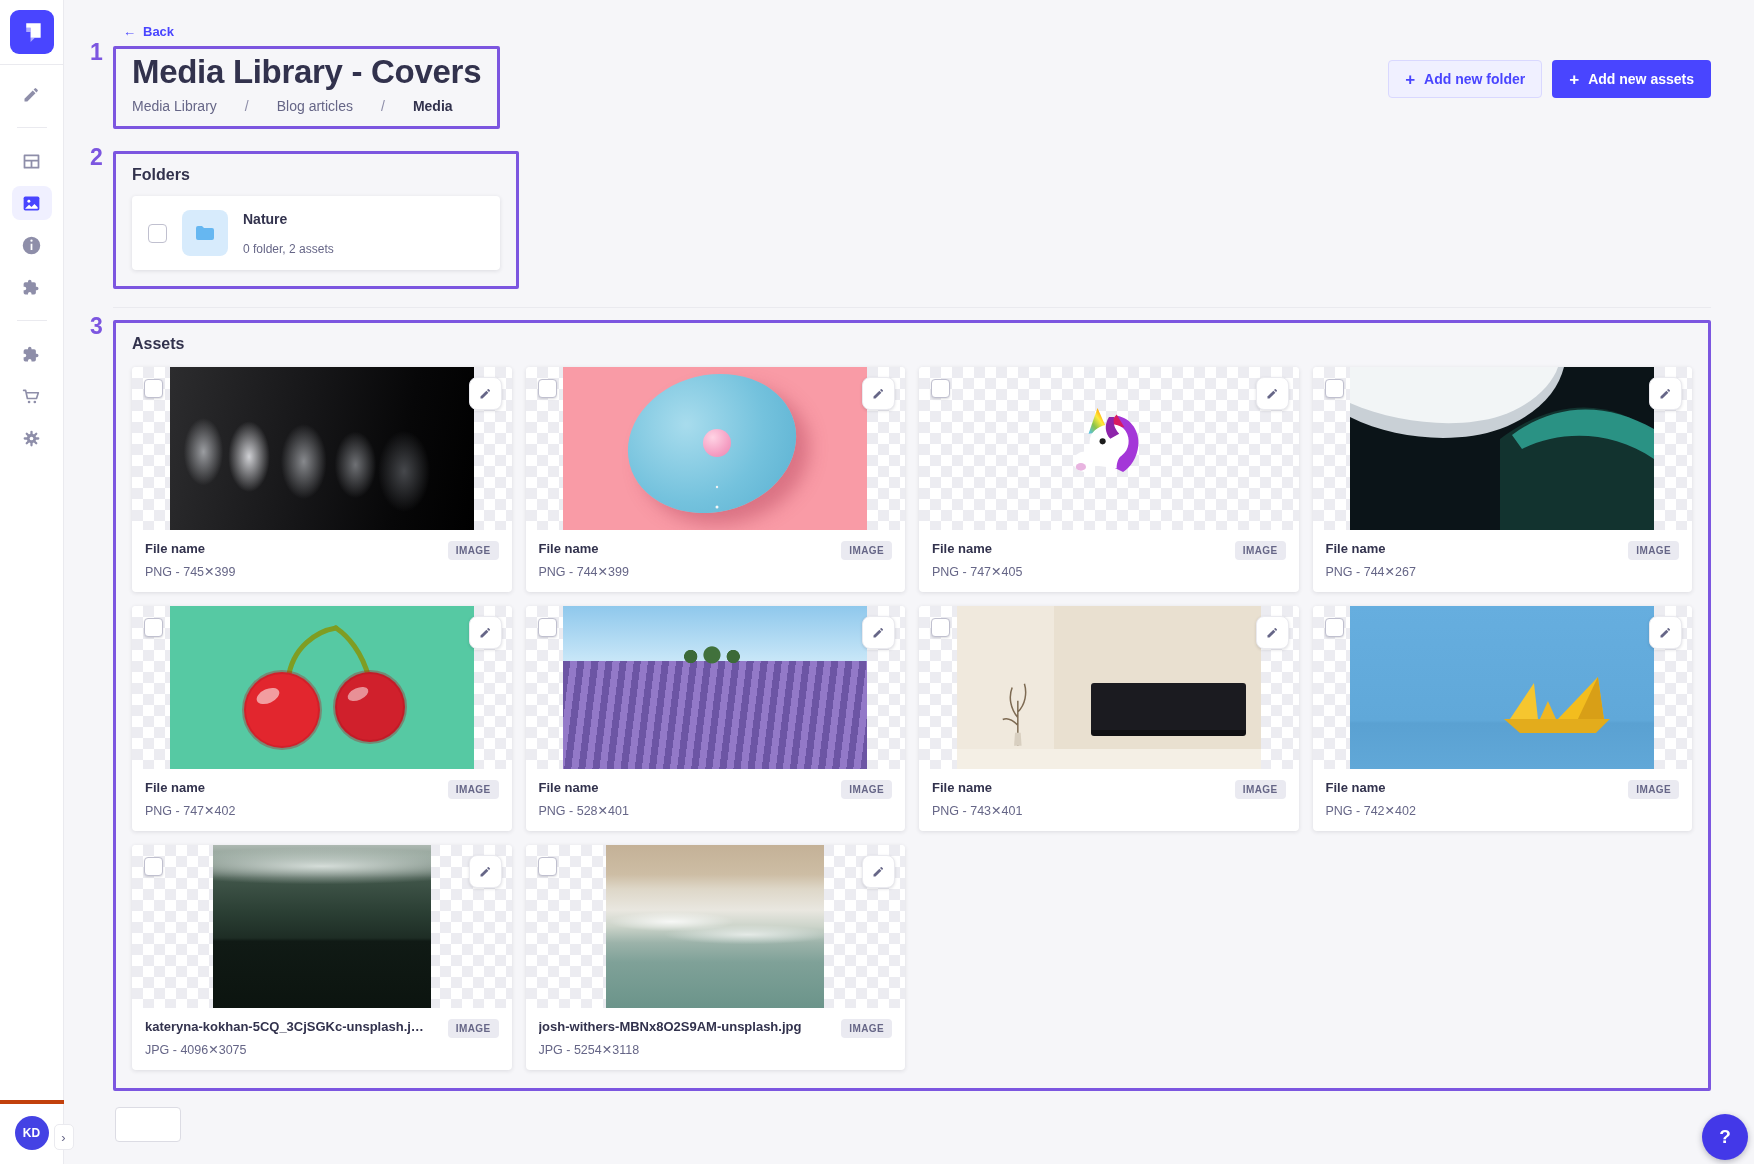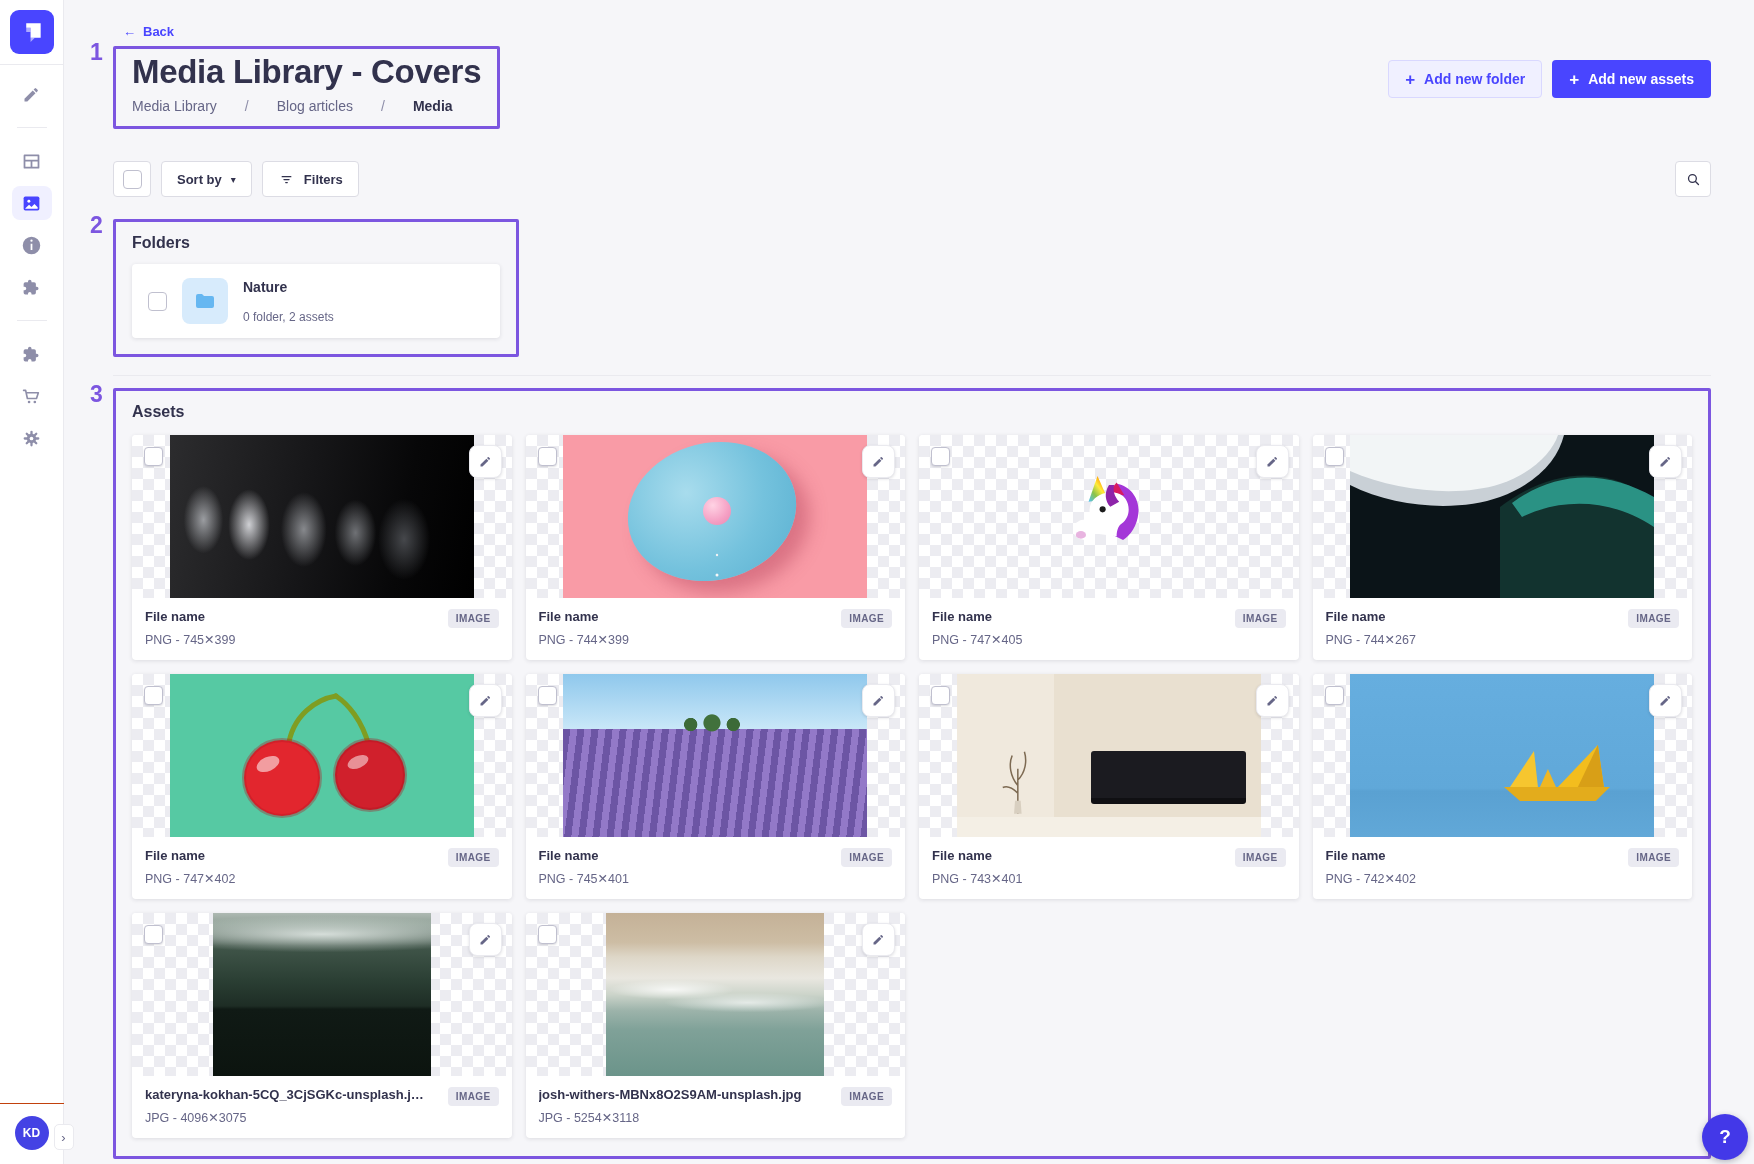--- a/index.html
+++ b/index.html
@@ -11,21 +11,21 @@
   
   .sidebar{position:absolute;left:0;top:0;width:64px;height:1164px;background:#fff;
     border-right:1px solid #EAEAEF;display:flex;flex-direction:column;align-items:center;z-index:5;}
   .logo{width:44px;height:44px;border-radius:9px;background:#4945FF;margin:10px 0;display:flex;align-items:center;justify-content:center;}
   .side-divider{width:64px;border-top:1px solid #EAEAEF;}
   .nav-group{display:flex;flex-direction:column;align-items:center;padding:12px 0;gap:8px;}
   .nav-item{width:40px;height:34px;display:flex;align-items:center;justify-content:center;border-radius:8px;cursor:pointer;}
   .nav-item svg{width:21px;height:21px;}
   .nav-item.active{background:#F0F0FF;}
   .nav-divider{width:30px;border-top:1px solid #EAEAEF;margin:4px 0;}
-  .side-bottom{margin-top:auto;width:64px;border-top:1px solid #c2410c;padding:12px 0 14px;display:flex;justify-content:center;position:relative;}
+  .side-bottom{margin-top:auto;width:64px;border-top:4px solid #c2410c;padding:12px 0 14px;display:flex;justify-content:center;position:relative;}
   .avatar{width:34px;height:34px;border-radius:50%;background:#4442E4;color:#fff;font-size:12px;font-weight:700;
     display:flex;align-items:center;justify-content:center;cursor:pointer;}
   .collapse-btn{position:absolute;right:-10px;top:20px;width:20px;height:26px;background:#fff;border:1px solid #EAEAEF;
     border-radius:5px;display:flex;align-items:center;justify-content:center;color:#666687;font-size:13px;cursor:pointer;}
   
   .main{position:absolute;left:64px;top:0;width:1690px;height:1164px;padding:22px 43px 0 49px;}
   .back-link{display:inline-flex;align-items:center;gap:7px;color:#4945FF;font-size:13px;font-weight:600;
     text-decoration:none;cursor:pointer;margin-left:10px;}
   .header-row{display:flex;align-items:flex-start;justify-content:space-between;margin-top:6px;}
   .anno{position:relative;border:3px solid #7C56E0;border-radius:2px;}
@@ -234,44 +234,20 @@
         <span>Add new folder</span>
       </button>
       <button class="btn btn-primary">
         <span class="plus">+</span>
         <span>Add new assets</span>
       </button>
     </div>
   </div>
 
   
-  <div class="toolbar">
-    <div class="check-btn">
-        <span class="checkbox"></span>
-      </div>
-    <button class="btn-light">
-      <span>Sort by</span>
-      <span class="caret">▾</span>
-    </button>
-    <button class="btn-light">
-      <svg width="17" height="17" viewBox="0 0 24 24" fill="#32324D">
-        <rect x="5" y="7" width="14" height="1.9" rx=".95"></rect>
-        <rect x="7.5" y="11.2" width="9" height="1.9" rx=".95"></rect>
-        <rect x="10" y="15.4" width="4" height="1.9" rx=".95"></rect>
-      </svg>
-      <span>Filters</span>
-    </button>
-    <div class="spacer"></div>
-    <div class="icon-btn">
-      <svg width="17" height="17" viewBox="0 0 24 24">
-        <circle cx="10.5" cy="10.5" r="5.5" fill="none" stroke="#32324D" stroke-width="1.8"></circle>
-        <path d="M14.8 14.8L19 19" stroke="#32324D" stroke-width="1.8" stroke-linecap="round"></path>
-      </svg>
-    </div>
-  </div>
 
   
   <section class="anno folders-box">
     <span class="anno-num">2</span>
     <h2 class="section-title">Folders</h2>
     <div class="folder-card">
       <span class="checkbox"></span>
       <div class="folder-icon-wrap">
         <svg width="24" height="24" viewBox="0 0 24 24">
           <path d="M3 7a2 2 0 0 1 2-2h4l2 2h8a2 2 0 0 1 2 2v8a2 2 0 0 1-2 2H5a2 2 0 0 1-2-2V7z" fill="#66B7F1"></path>
@@ -439,21 +415,21 @@
             <svg width="15" height="15" viewBox="0 0 24 24" fill="#666687">
                 <path d="M4 16.8V20h3.2L16.6 10.6l-3.2-3.2L4 16.8z"></path>
                 <path d="M18.9 8.3a1.1 1.1 0 0 0 0-1.6l-1.6-1.6a1.1 1.1 0 0 0-1.6 0l-1.3 1.3 3.2 3.2 1.3-1.3z"></path>
               </svg>
           </button>
           <div class="asset-img t-lavender"></div>
         </div>
         <div class="card-footer">
           <div>
               <div class="fname">File name</div>
-               <div class="fmeta">PNG - 745✕401</div>
+               <div class="fmeta">PNG - 528✕401</div>
             </div>
           <span class="badge">IMAGE</span>
         </div>
       </div>
 
       <div class="card">
         <div class="media">
           <span class="checkbox"></span>
           <button class="edit-btn">
             <svg width="15" height="15" viewBox="0 0 24 24" fill="#666687">

